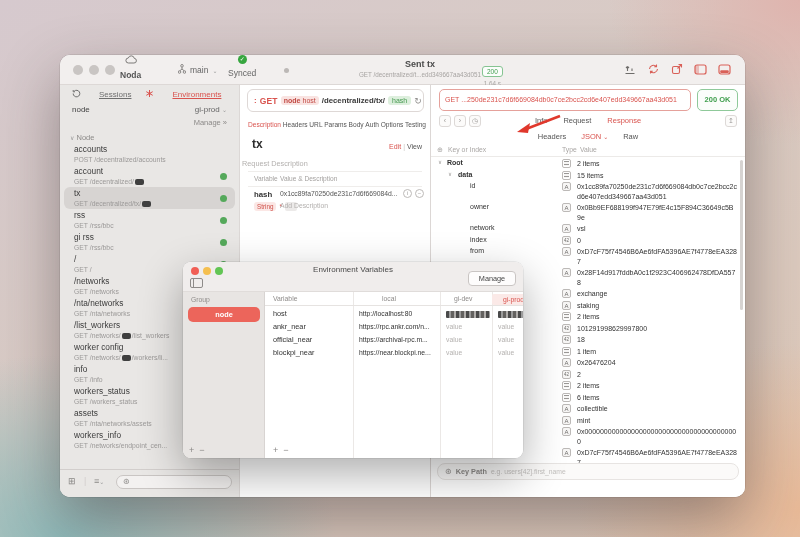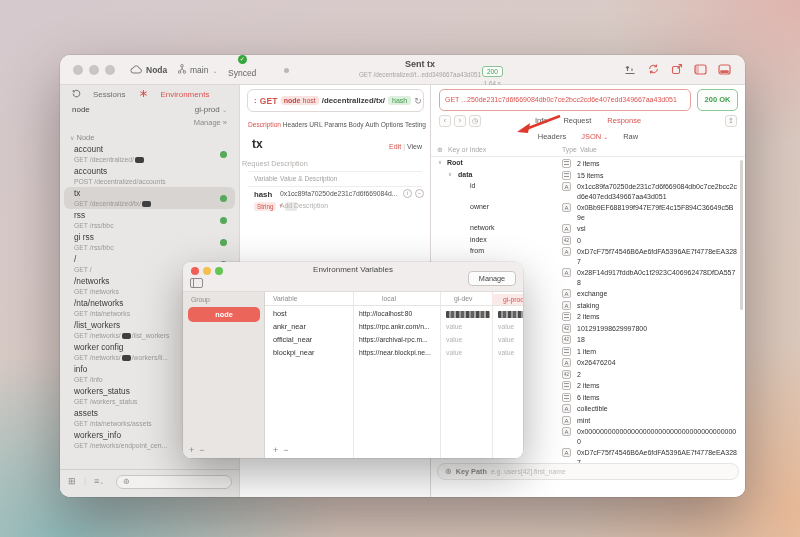--- a/index.html
+++ b/index.html
@@ -16,38 +16,38 @@
   .window{
     position:absolute; left:60px; top:55px; width:685px; height:442px;
     background:#fdfdfd; border-radius:10px; overflow:hidden;
     box-shadow:0 24px 60px rgba(45,35,40,.42), 0 0 0 .5px rgba(0,0,0,.15);
   }
   
   .titlebar{ position:absolute; left:0; top:0; right:0; height:30px; background:#f2efee; border-bottom:1px solid #ddd8d6;}
   .tl{ position:absolute; top:10px; width:10px; height:10px; border-radius:50%; background:#c9c5c3;}
   .tl.r{left:13px}.tl.y{left:29px}.tl.g{left:45px}
   .tb-item{ position:absolute; top:0; height:30px; display:flex; align-items:center; gap:4px; font-size:8.5px; color:#666;}
-  .appname{ left:70px; color:#555; font-weight:bold;}
+  .appname{ left:60px; color:#555; font-weight:bold;flex-direction:column;}
   .branch{ left:118px;}
   .chev-mini{ font-size:6px; color:#9a9a9a;}
   .synced{ left:168px;flex-direction:column;}
   .sync-dot{ width:9px;height:9px;border-radius:50%;background:#37a63f;color:#fff;font-size:6px;line-height:9px;text-align:center;}
   .after-dot{ position:absolute; left:224px; top:13px; width:5px; height:5px; border-radius:50%; background:#bcb8b6;}
   .doc-title-wrap{ position:absolute; left:295px; top:4px; width:130px; text-align:center;}
   .doc-title{ font-size:9px; font-weight:bold; color:#4a4a4a;}
   .doc-sub{ font-size:6.3px; color:#a7a4a2; margin-top:2px; white-space:nowrap;}
   .status-wrap{ position:absolute; left:422px; top:5px; text-align:center;}
   .pill-200{ display:inline-block; font-size:6.5px; color:#3f9e4d; border:1px solid #86c492; border-radius:3px; padding:0 4px; line-height:9px; background:#fbfdfb;}
   .dur{ font-size:6.3px; color:#a7a4a2; margin-top:2px;}
   .tb-icons{ position:absolute; right:14px; top:8px; display:flex; gap:11px; align-items:center;}
   .tb-icons svg{ display:block;}
   
   .sidebar{ position:absolute; left:0; top:30px; width:180px; bottom:0; background:#e9e7e5; border-right:1px solid #dcd8d6;}
   .sb-tabs{ position:absolute; left:12px; top:4px; display:flex; gap:14px; font-size:8px; align-items:center;}
-  .sb-tab{ display:flex; gap:12px; align-items:center; color:#6e6e6e;}
+  .sb-tab{ display:flex; gap:18px; align-items:center; color:#6e6e6e;text-decoration:underline;}
   .sb-tab.active{ color:#d9534e;}
   .env-row{ position:absolute; left:12px; right:12px; top:20px; height:12px; font-size:8px; color:#444;}
   .env-sel{ position:absolute; right:0; top:0; color:#666;}
   .manage-link{ position:absolute; right:12px; top:33px; font-size:7.5px; color:#8c8a88;}
   .group-head{ position:absolute; left:10px; top:48px; font-size:7.5px; color:#8c8a88;}
   .sb-list{ position:absolute; left:4px; right:4px; top:58px; bottom:28px; overflow:hidden;}
   .sitem{ position:relative; height:22px; padding:2px 10px 0 10px; border-radius:6px;}
   .sitem.selected{ background:#d7d4d2;}
   .sname{ font-size:8.3px; color:#3b3b3b; line-height:9px; white-space:nowrap; overflow:hidden;}
   .spath{ font-size:6.8px; color:#9b9998; line-height:9px; white-space:nowrap; overflow:hidden; margin-top:1px;}
@@ -251,29 +251,29 @@
     <div class="env-row">
       <span>node</span>
       <span class="env-sel"><span>gi-prod</span> <span class="chev-mini">⌄</span></span>
     </div>
     <div class="manage-link">Manage »</div>
     <div class="group-head"><span class="chev-mini">∨</span> <span>Node</span></div>
 
     <div class="sb-list">
 
         <div class="sitem">
+          <div class="sname">accounts</div>
+          <div class="spath"><span>POST</span><span> /decentralized/accounts</span><span></span></div>
+
+        </div>
+
+        <div class="sitem">
           <div class="sname">account</div>
           <div class="spath"><span>GET</span><span> /decentralized/</span><span class="pbadge show"></span><span></span></div>
           <span class="gdot on"></span>
-        </div>
-
-        <div class="sitem">
-          <div class="sname">accounts</div>
-          <div class="spath"><span>POST</span><span> /decentralized/accounts</span><span></span></div>
-
         </div>
 
         <div class="sitem selected">
           <div class="sname">tx</div>
           <div class="spath"><span>GET</span><span> /decentralized/tx/</span><span class="pbadge show"></span><span></span></div>
           <span class="gdot on"></span>
         </div>
 
         <div class="sitem">
           <div class="sname">rss</div>

